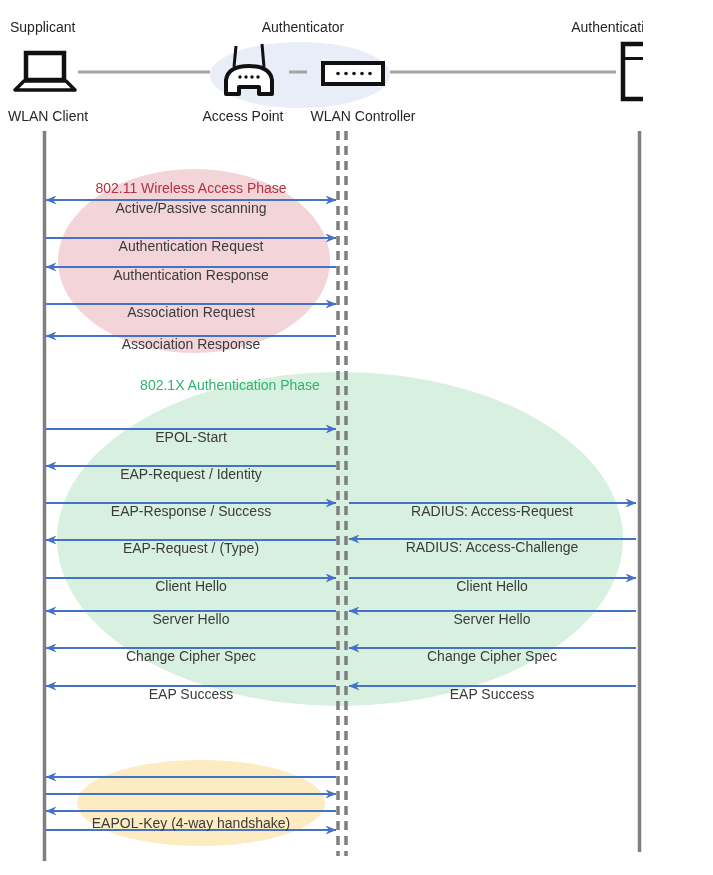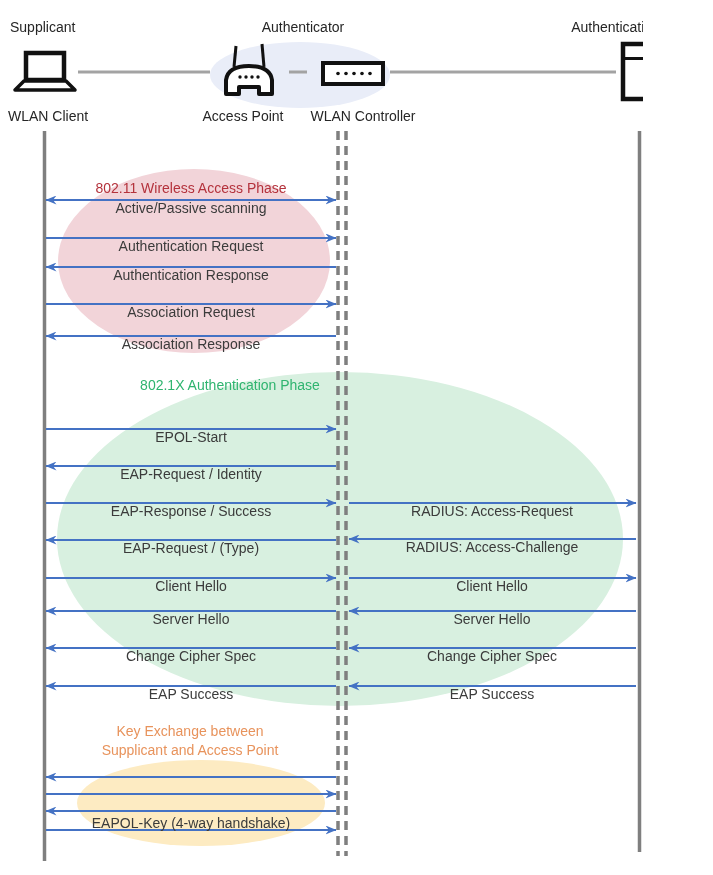--- a/index.html
+++ b/index.html
@@ -115,22 +115,20 @@
   <div class="lbl" style="left:10px;top:19px;">Supplicant</div>
   <div class="lbl center" style="left:203px;top:19px;">Authenticator</div>
   <div class="lbl right" style="left:509px;top:19px;">Authentication Server</div>
 
   <div class="lbl" style="left:8px;top:108px;">WLAN Client</div>
   <div class="lbl center" style="left:143px;top:108px;">Access Point</div>
   <div class="lbl center" style="left:263px;top:108px;">WLAN Controller</div>
 
   <div class="phase-title red" style="left:41px;top:147px;">802.11 Wireless Access Phase</div>
   <div class="phase-title green" style="left:48px;top:376px;padding-left:32px;">802.1X Authentication Phase</div>
-  <div class="phase-title orange" style="left:40px;top:722px;">Key Exchange between</div>
-  <div class="phase-title orange" style="left:40px;top:741px;">Supplicant and Access Point</div>
 
   <div id="label-layer">
       <div class="msg-label" style="left: 41px; top: 180px;">Active/Passive scanning</div>
       <div class="msg-label" style="left: 41px; top: 218px;">Authentication Request</div>
       <div class="msg-label" style="left: 41px; top: 247px;">Authentication Response</div>
       <div class="msg-label" style="left: 41px; top: 284px;">Association Request</div>
       <div class="msg-label" style="left: 41px; top: 316px;">Association Response</div>
       <div class="msg-label" style="left: 41px; top: 409px;">EPOL-Start</div>
       <div class="msg-label" style="left: 41px; top: 446px;">EAP-Request / Identity</div>
       <div class="msg-label" style="left: 41px; top: 483px;">EAP-Response / Success</div>

